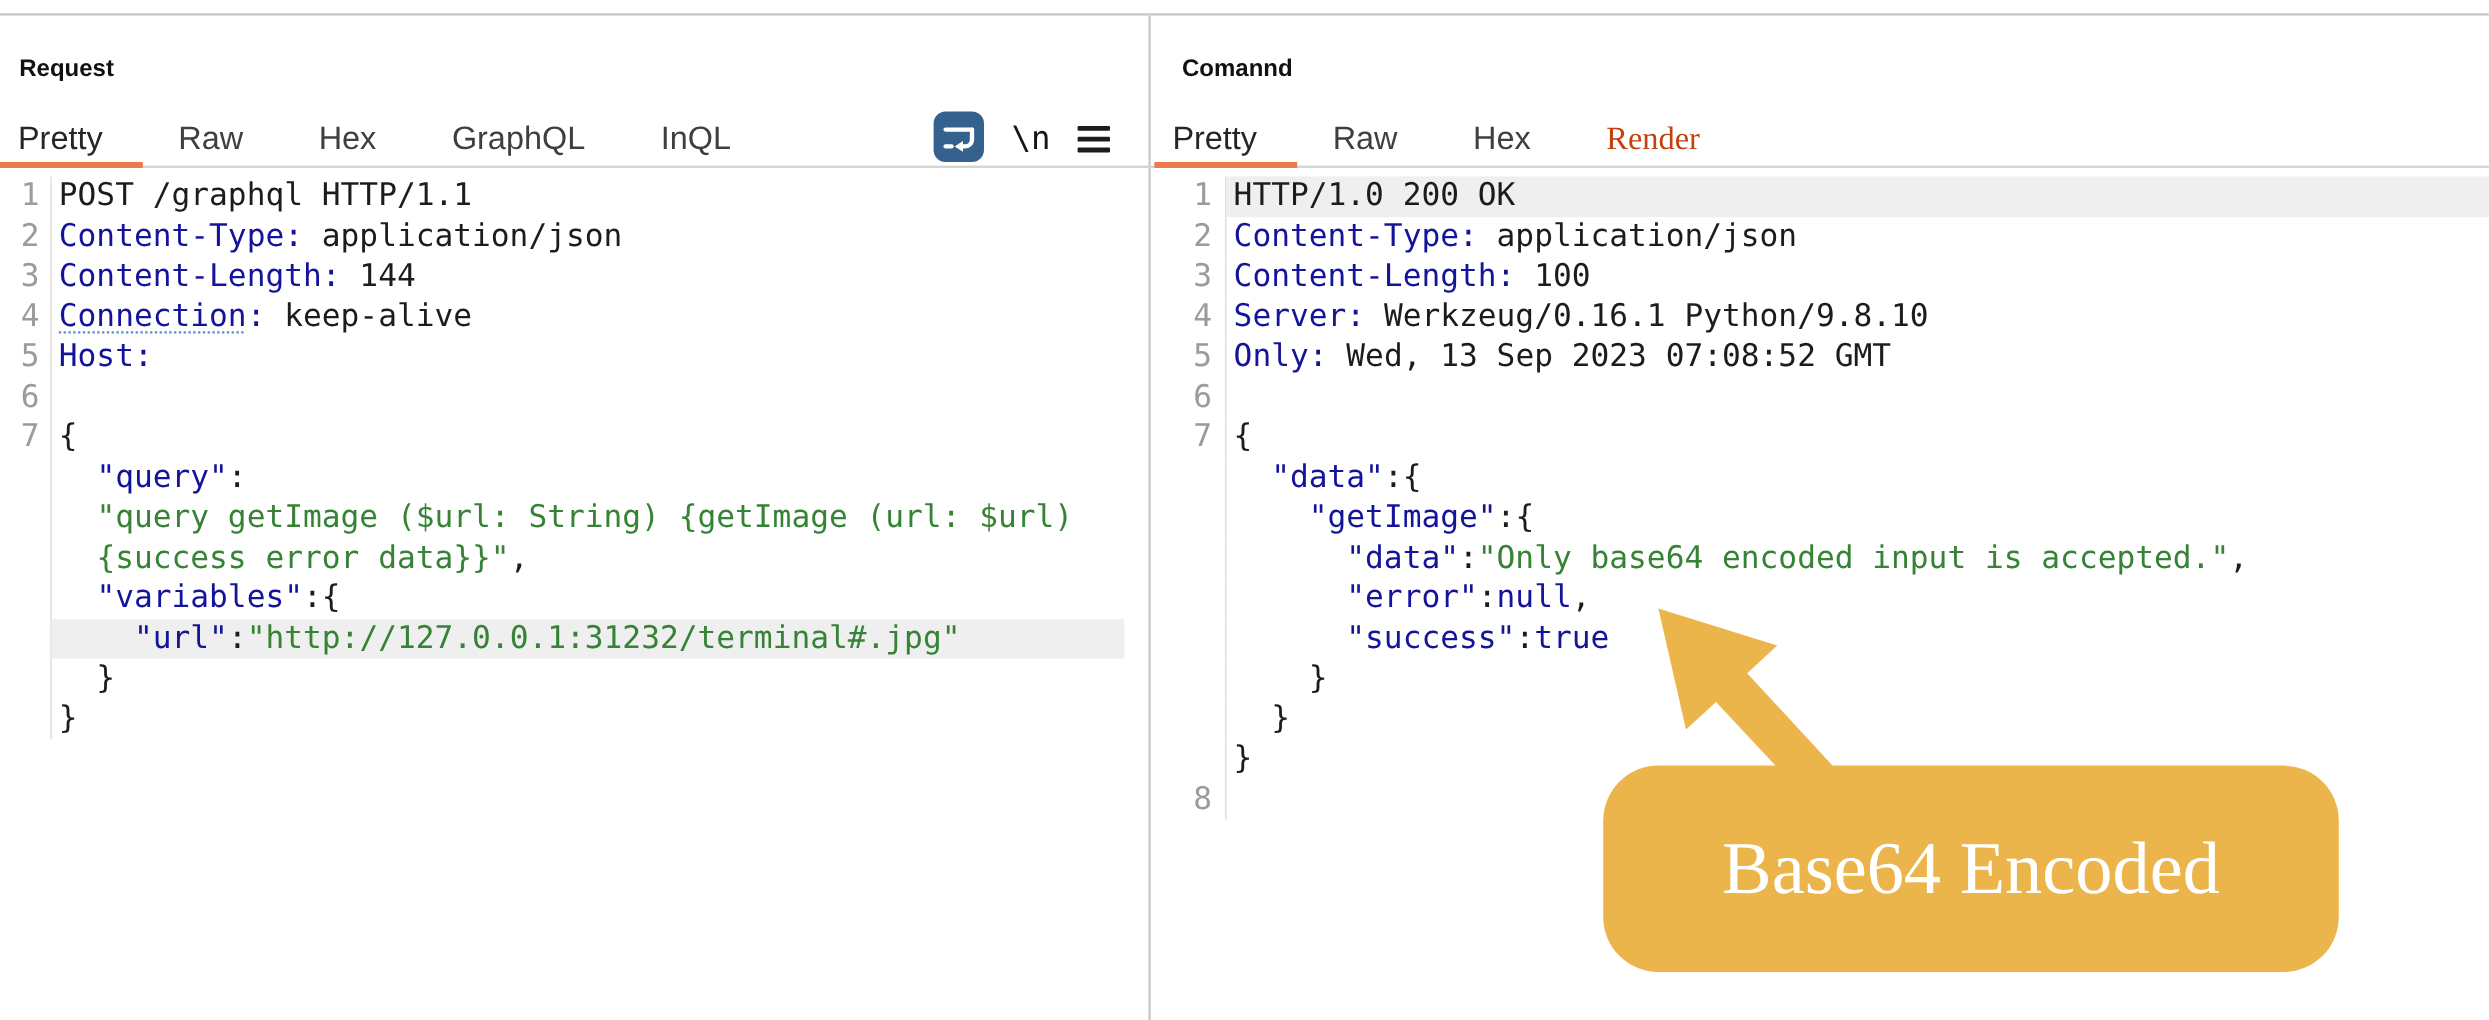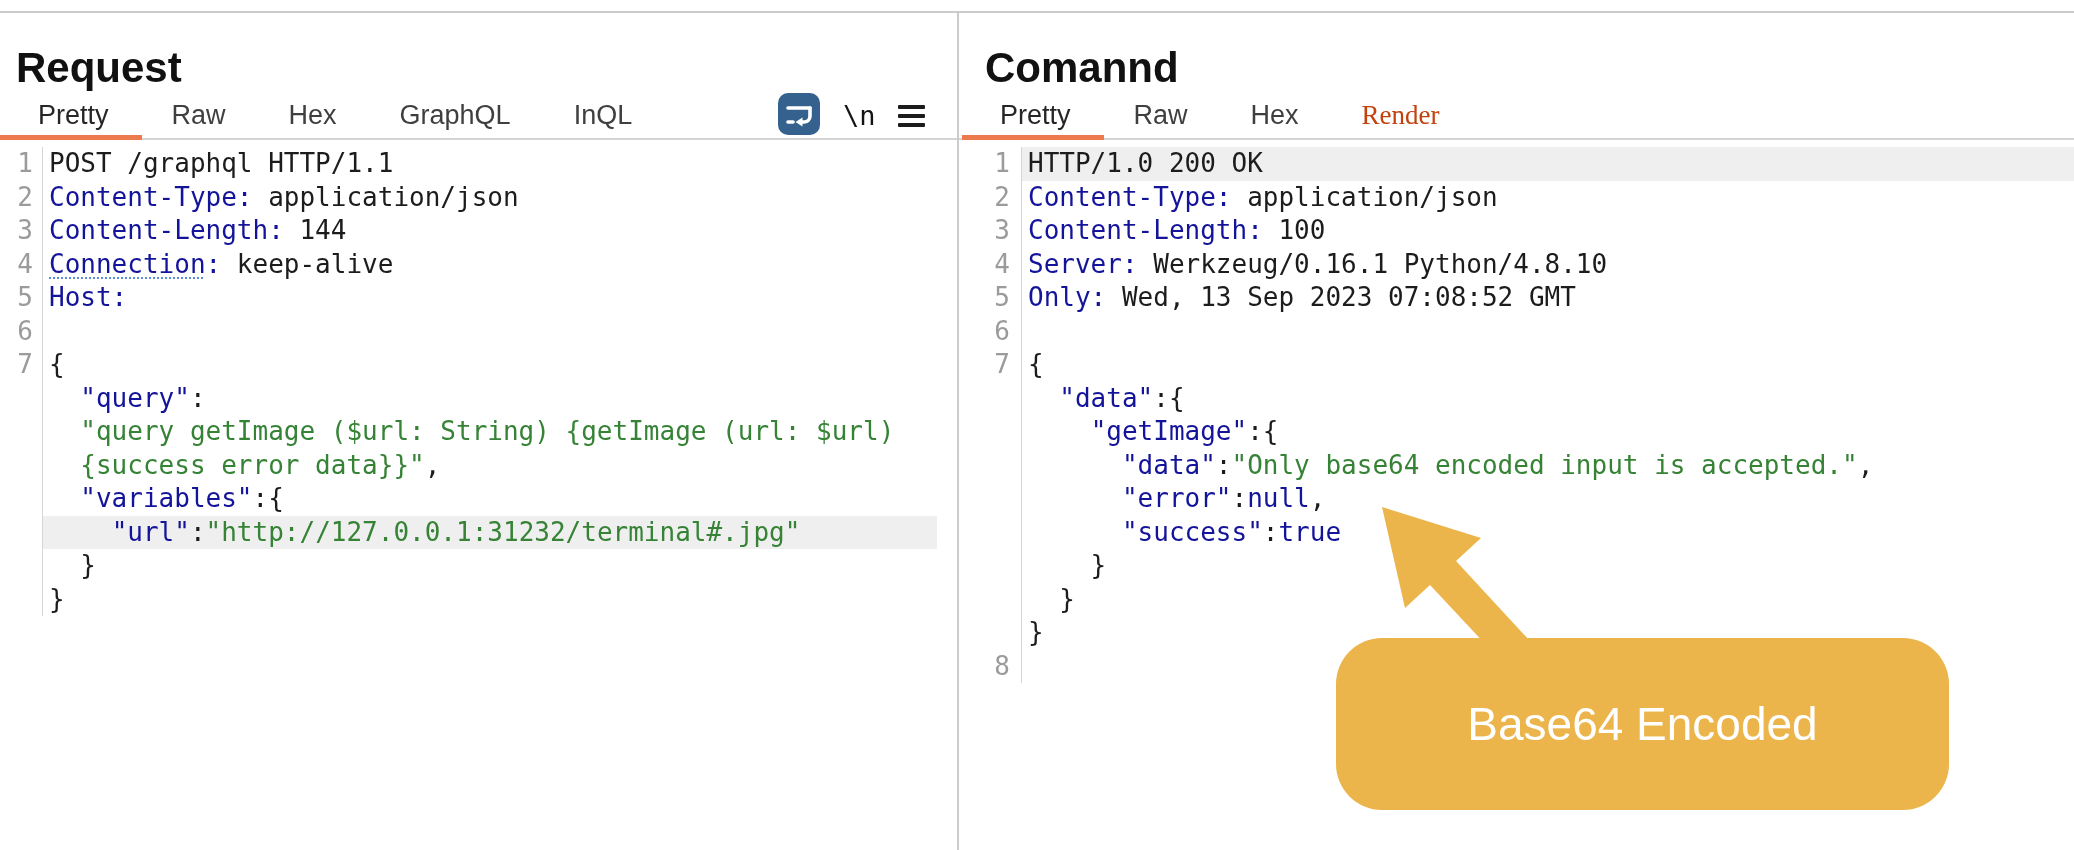--- a/index.html
+++ b/index.html
@@ -15,31 +15,31 @@
   }
   *{box-sizing:border-box;margin:0;padding:0}
   html,body{background:#fff;}
   body{width:2074px;height:850px;position:relative;overflow:hidden;
        font-family:"Liberation Sans",sans-serif;}
   #app{position:absolute;inset:0;background:#fff;}
 
   .hairline-top{position:absolute;left:0;top:11px;width:2074px;height:2px;background:var(--line);}
   .v-divider{position:absolute;left:957px;top:13px;width:2px;height:837px;background:var(--line);}
 
-  .panel-title{position:absolute;top:47px;font-size:42px;font-weight:700;color:#111;line-height:1;}
+  .panel-title{position:absolute;top:47px;font-size:20px;font-weight:700;color:#111;line-height:1;}
   #req-title{left:16px}
   #resp-title{left:985px}
 
   .tabbar{position:absolute;top:92px;height:48px;display:flex;align-items:center;
           border-bottom:2px solid var(--tabline);}
   #req-tabs{left:0;width:957px;}
   #resp-tabs{left:959px;width:1115px;padding-left:3px;}
   .tab{position:relative;font-size:27px;color:#3F3F3F;height:100%;display:flex;align-items:center;cursor:default;}
   .tab + .tab{margin-left:63px;}
-  .tab.active{color:#262626;padding:0 33px 0 38px;}
+  .tab.active{color:#262626;padding:0 33px 0 15px;}
   .tab.active + .tab{margin-left:30px;}
   .tab.active::after{content:"";position:absolute;left:0;right:0;bottom:-2px;height:5px;background:var(--accent);}
   .tab.disabled{color:#c2410c;font-family:Liberation Serif, serif;}
 
   .toolbar-icons{position:absolute;left:0;top:0;width:957px;height:0;}
   .wrap-btn{position:absolute;left:778px;top:93px;width:42px;height:42px;border-radius:10px;background:var(--icon-blue);}
   .nl-btn{position:absolute;left:843px;top:100px;font-family:"DejaVu Sans Mono",monospace;font-size:27px;color:#141414;}
   .menu-btn{position:absolute;left:898px;top:105px;width:27px;display:flex;flex-direction:column;gap:5px;}
   .menu-btn i{display:block;height:4px;background:#1C1C1C;border-radius:1px;}
 
@@ -55,21 +55,21 @@
   #resp-editor .row-text{flex:1;}
   .row-text.hl{background:var(--hl);}
   .p{color:#1C1C1C}
   .k{color:var(--navy)}
   .s{color:var(--green)}
   .ku{color:var(--navy);text-decoration:underline dotted #5B8ED6 2px;text-underline-offset:5px;}
 
   #anno-arrow{position:absolute;left:0;top:0;width:2074px;height:850px;pointer-events:none;}
   #callout{position:absolute;left:1336px;top:638px;width:613px;height:172px;border-radius:46px;
            background:var(--callout);display:flex;flex-direction:column;justify-content:center;align-items:center;}
-  #callout div{color:#fff;font-size:46px;line-height:76px;font-family:Liberation Sans, sans-serif;}
+  #callout div{color:#fff;font-size:62px;line-height:76px;font-family:Liberation Serif, serif;}
 </style>
 </head>
 <body>
 
 <div id="app">
 
   <div class="hairline-top"></div>
   <div class="v-divider"></div>
 
   <div class="panel-title" id="req-title">Request</div>
@@ -119,21 +119,21 @@
       <div class="ed-row"><span class="gutter"></span><span class="row-text"><span class="p">  </span><span class="s">{success error data}}"</span><span class="p">,</span></span></div>
       <div class="ed-row"><span class="gutter"></span><span class="row-text"><span class="p">  </span><span class="k">"variables"</span><span class="p">:{</span></span></div>
       <div class="ed-row"><span class="gutter"></span><span class="row-text hl"><span class="p">    </span><span class="k">"url"</span><span class="p">:</span><span class="s">"http://127.0.0.1:31232/terminal#.jpg"</span></span></div>
       <div class="ed-row"><span class="gutter"></span><span class="row-text"><span class="p">  }</span></span></div>
       <div class="ed-row"><span class="gutter"></span><span class="row-text"><span class="p">}</span></span></div>
     </div>
   <div class="editor" id="resp-editor">
       <div class="ed-row"><span class="gutter">1</span><span class="row-text hl"><span class="p">HTTP/1.0 200 OK</span></span></div>
       <div class="ed-row"><span class="gutter">2</span><span class="row-text"><span class="k">Content-Type:</span><span class="p"> application/json</span></span></div>
       <div class="ed-row"><span class="gutter">3</span><span class="row-text"><span class="k">Content-Length:</span><span class="p"> 100</span></span></div>
-      <div class="ed-row"><span class="gutter">4</span><span class="row-text"><span class="k">Server:</span><span class="p"> Werkzeug/0.16.1 Python/4.8.10</span></span></div>
+      <div class="ed-row"><span class="gutter">4</span><span class="row-text"><span class="k">Server:</span><span class="p"> Werkzeug/0.16.1 Python/9.8.10</span></span></div>
       <div class="ed-row"><span class="gutter">5</span><span class="row-text"><span class="k">Only:</span><span class="p"> Wed, 13 Sep 2023 07:08:52 GMT</span></span></div>
       <div class="ed-row"><span class="gutter">6</span><span class="row-text"></span></div>
       <div class="ed-row"><span class="gutter">7</span><span class="row-text"><span class="p">{</span></span></div>
       <div class="ed-row"><span class="gutter"></span><span class="row-text"><span class="p">  </span><span class="k">"data"</span><span class="p">:{</span></span></div>
       <div class="ed-row"><span class="gutter"></span><span class="row-text"><span class="p">    </span><span class="k">"getImage"</span><span class="p">:{</span></span></div>
       <div class="ed-row"><span class="gutter"></span><span class="row-text"><span class="p">      </span><span class="k">"data"</span><span class="p">:</span><span class="s">"Only base64 encoded input is accepted."</span><span class="p">,</span></span></div>
       <div class="ed-row"><span class="gutter"></span><span class="row-text"><span class="p">      </span><span class="k">"error"</span><span class="p">:</span><span class="k">null</span><span class="p">,</span></span></div>
       <div class="ed-row"><span class="gutter"></span><span class="row-text"><span class="p">      </span><span class="k">"success"</span><span class="p">:</span><span class="k">true</span></span></div>
       <div class="ed-row"><span class="gutter"></span><span class="row-text"><span class="p">    }</span></span></div>
       <div class="ed-row"><span class="gutter"></span><span class="row-text"><span class="p">  }</span></span></div>

